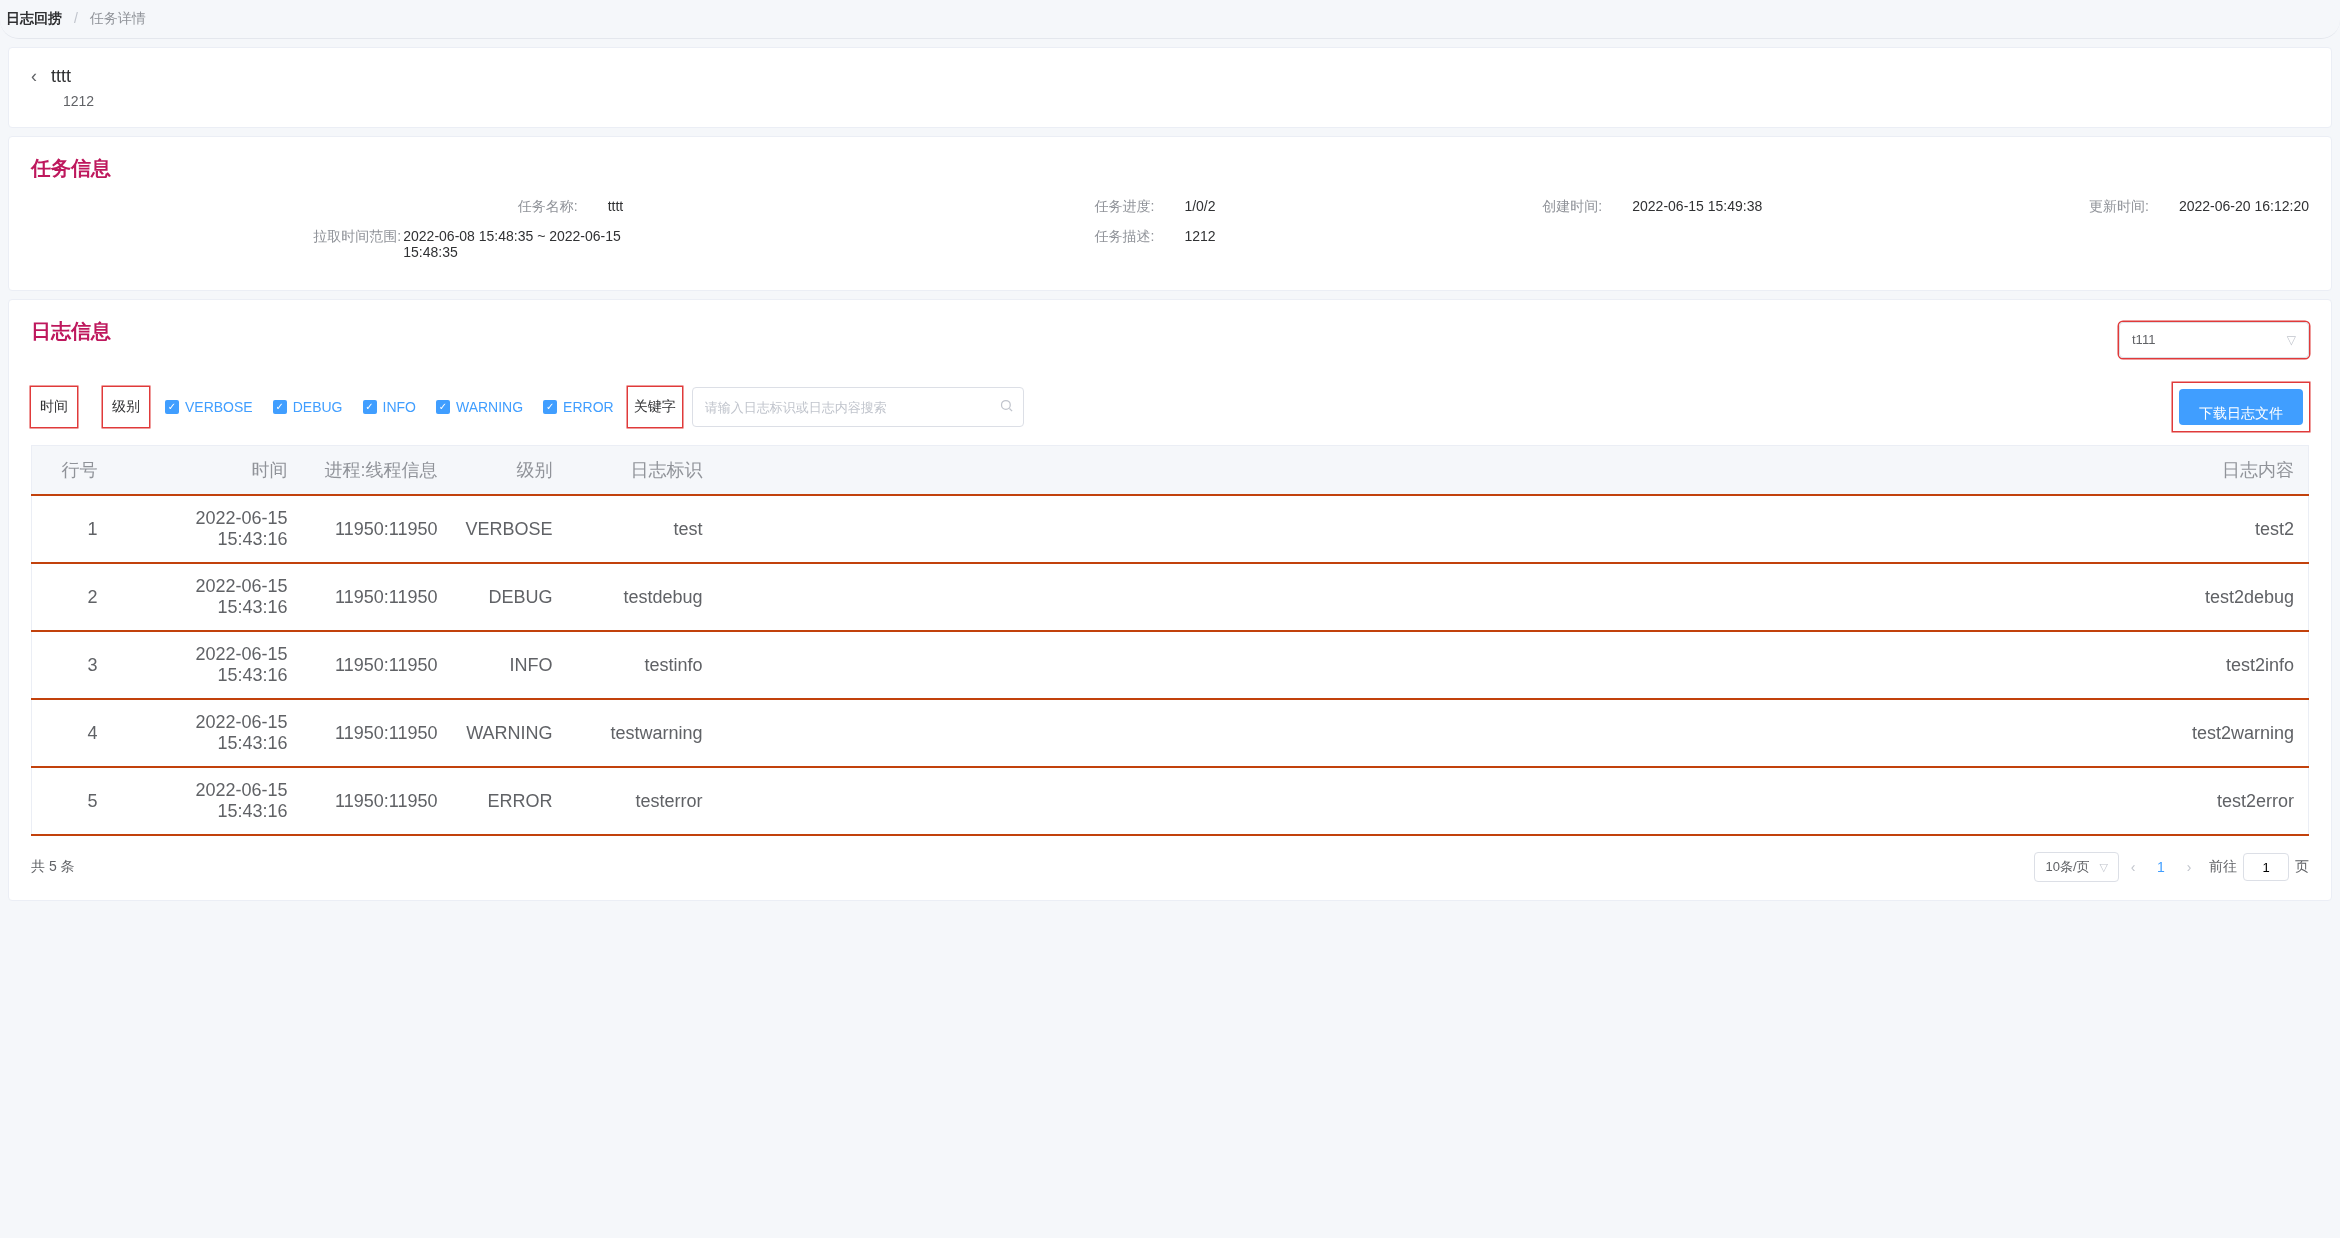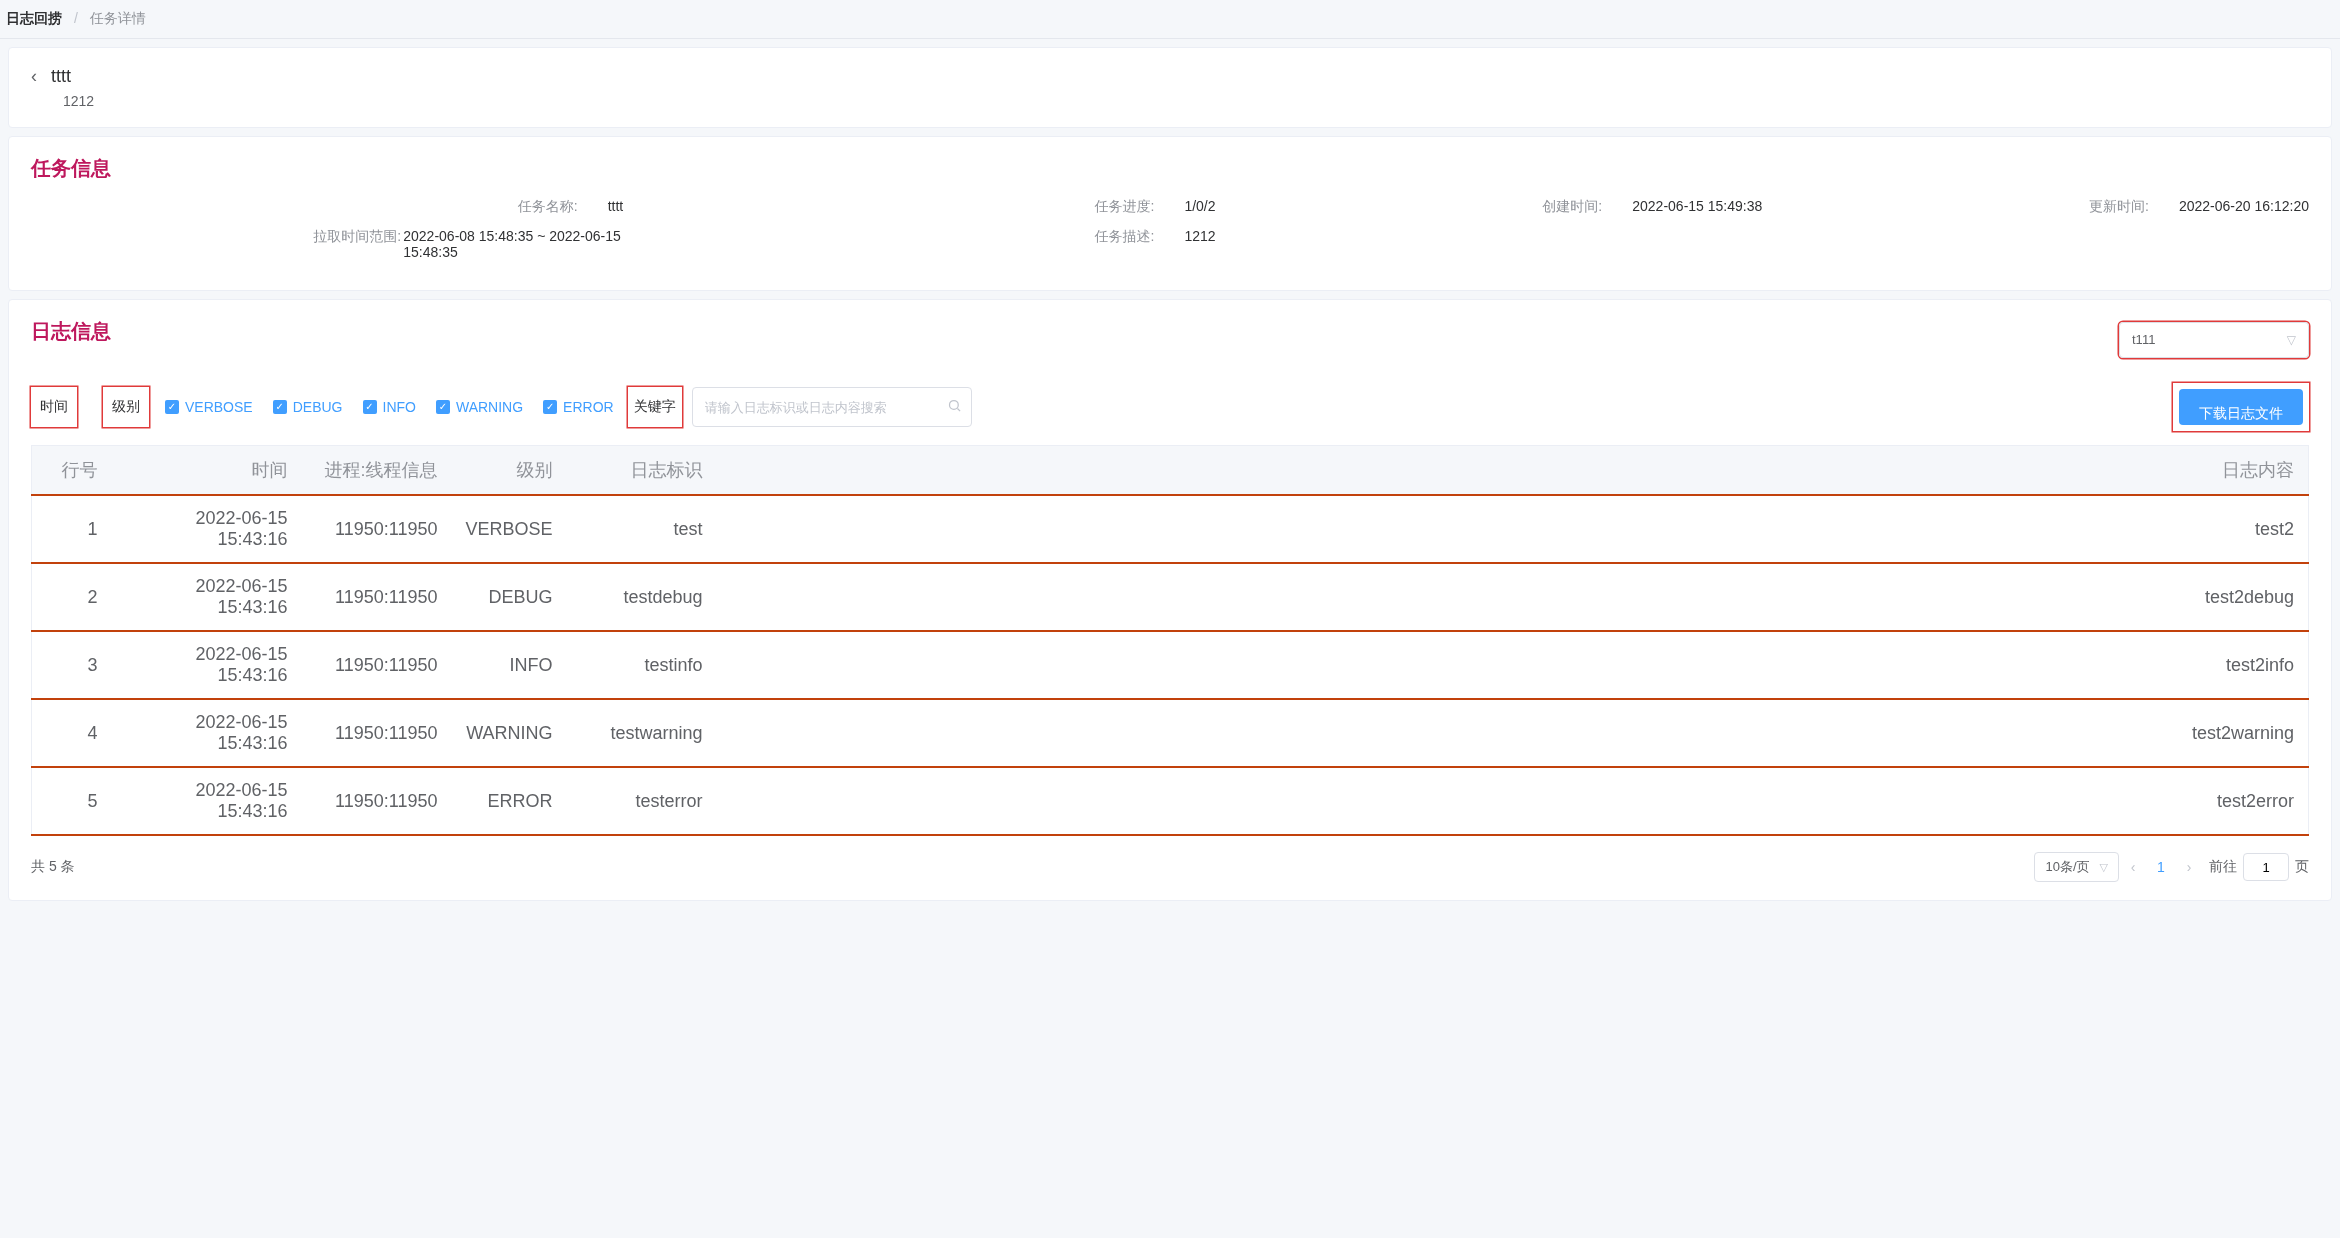--- a/index.html
+++ b/index.html
@@ -9,20 +9,21 @@
   color: #606266;
   background: #f5f7fa;
 }
 .page { width: 100%; min-height: 100vh; background: #f5f7fa; }
 .breadcrumb {
   padding: 10px 0 10px 6px;
   font-size: 14px;
   color: #303133;
   background: #f5f7fa;
   border-bottom: 1px solid #e4e7ed;
+  border-radius: 19px;
 }
 .breadcrumb a { color: #303133; font-weight: 600; text-decoration: none; }
 .breadcrumb .sep { margin: 0 8px; color: #c0c4cc; }
 .breadcrumb .cur { color: #909399; }
 
 .card {
   background: #fff;
   border: 1px solid #ebeef5;
   border-radius: 4px;
   margin: 8px;
@@ -72,21 +73,21 @@
 }
 .clock-icon { color:#c0c4cc; }
 .daterange-sep { color:#606266; }
 
 .levels { display:flex; align-items:center; gap: 20px; flex: 0 0 auto; padding-left:6px; }
 .check { display:flex; align-items:center; gap:6px; color:#409eff; font-size:14px; cursor:pointer; }
 .check .box {
   width:14px; height:14px; background:#409eff; border-radius:2px;
   display:flex; align-items:center; justify-content:center; color:#fff; font-size:10px; line-height:1;
 }
-.search-inp-wrap { position:relative; flex: 0 0 auto; width: 280px; height:40px; }
+.search-inp-wrap { position:relative; flex: 0 0 auto; width: 332px; height:40px; }
 .search-inp {
   width:100%; height:100%; border:1px solid #dcdfe6; border-radius:4px;
   padding: 0 34px 0 12px; font-size:13px; color:#606266;
 }
 .search-inp::placeholder { color:#c0c4cc; }
 .search-icon { position:absolute; right:10px; top:50%; transform:translateY(-50%); color:#c0c4cc; font-size:15px; }
 
 .spacer-flex { flex: 1 1 auto; }
 .dl-btn {
   height:36px; padding: 16px 20px; background:#409eff; color:#fff;

